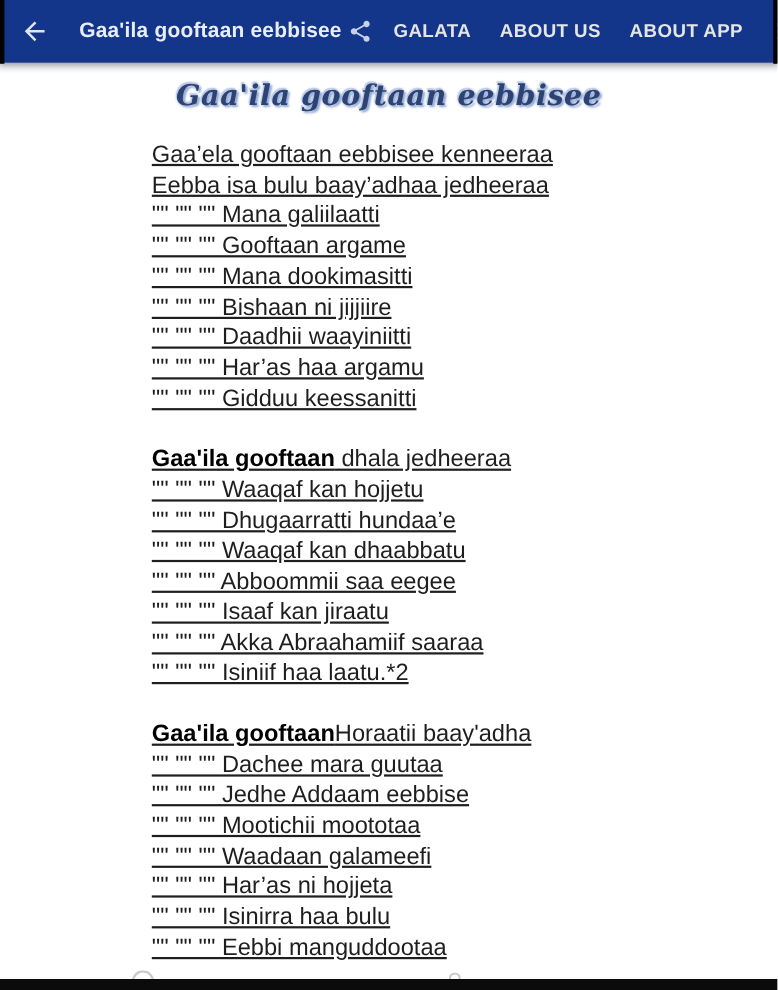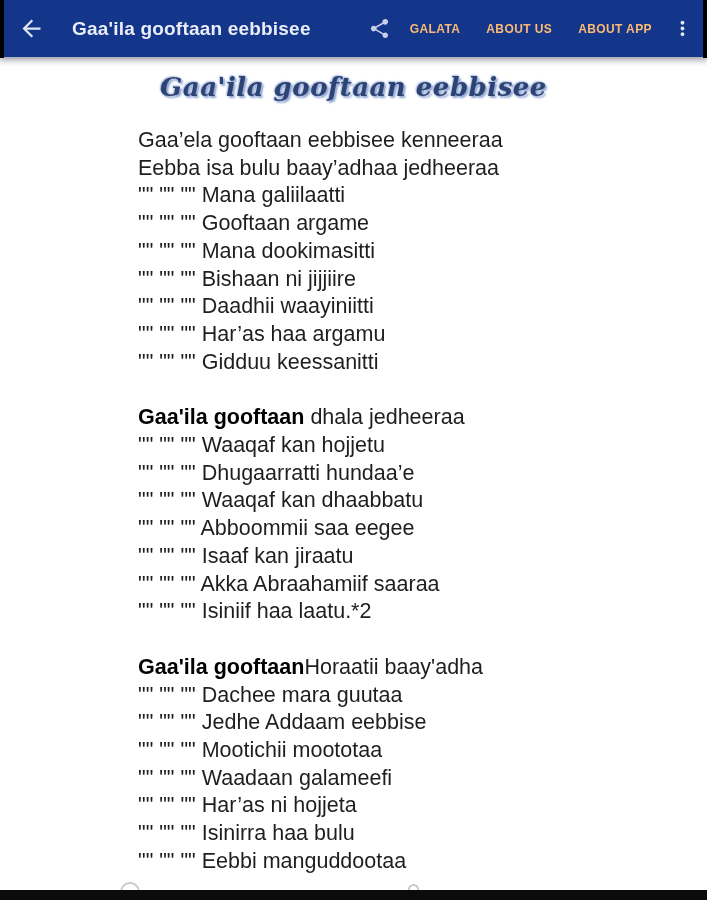--- a/index.html
+++ b/index.html
@@ -44,22 +44,22 @@
     margin-left: 24px;
     letter-spacing: 0.2px;
     white-space: nowrap;
   }
   .appbar-actions {
     margin-left: auto;
     display: flex;
     align-items: center;
   }
   .action-label {
-    color: #fdba74;
-    font-size: 12px;
+    color: #e5e5e5;
+    font-size: 17px;
     font-weight: bold;
     letter-spacing: 0.4px;
     padding: 0 13px;
     white-space: nowrap;
     cursor: pointer;
   }
 
   
   .content {
     position: absolute;
@@ -79,21 +79,21 @@
     color: #2c4374;
     text-shadow: 2px 2px 2px #93a9d4, -1px -1px 1px #bcc9e6, 0 0 3px #a9bbdd;
     margin: 14px 0 24px 0;
   }
   .lyrics {
     padding-left: 138px;
     font-size: 21.5px;
     line-height: 27.7px;
     color: #1e1e1e;
   }
-  .verse { margin: 0 0 28px 0; }
+  .verse { margin: 0 0 28px 0; text-decoration: underline; }
   .line { white-space: pre-wrap; }
   .line .bold { font-weight: bold; color: #000; }
 
   
   .bottom-bar {
     position: absolute;
     left: 0; right: 0; bottom: 0;
     height: 10px;
     background: #0b0b0b;
     z-index: 7;

